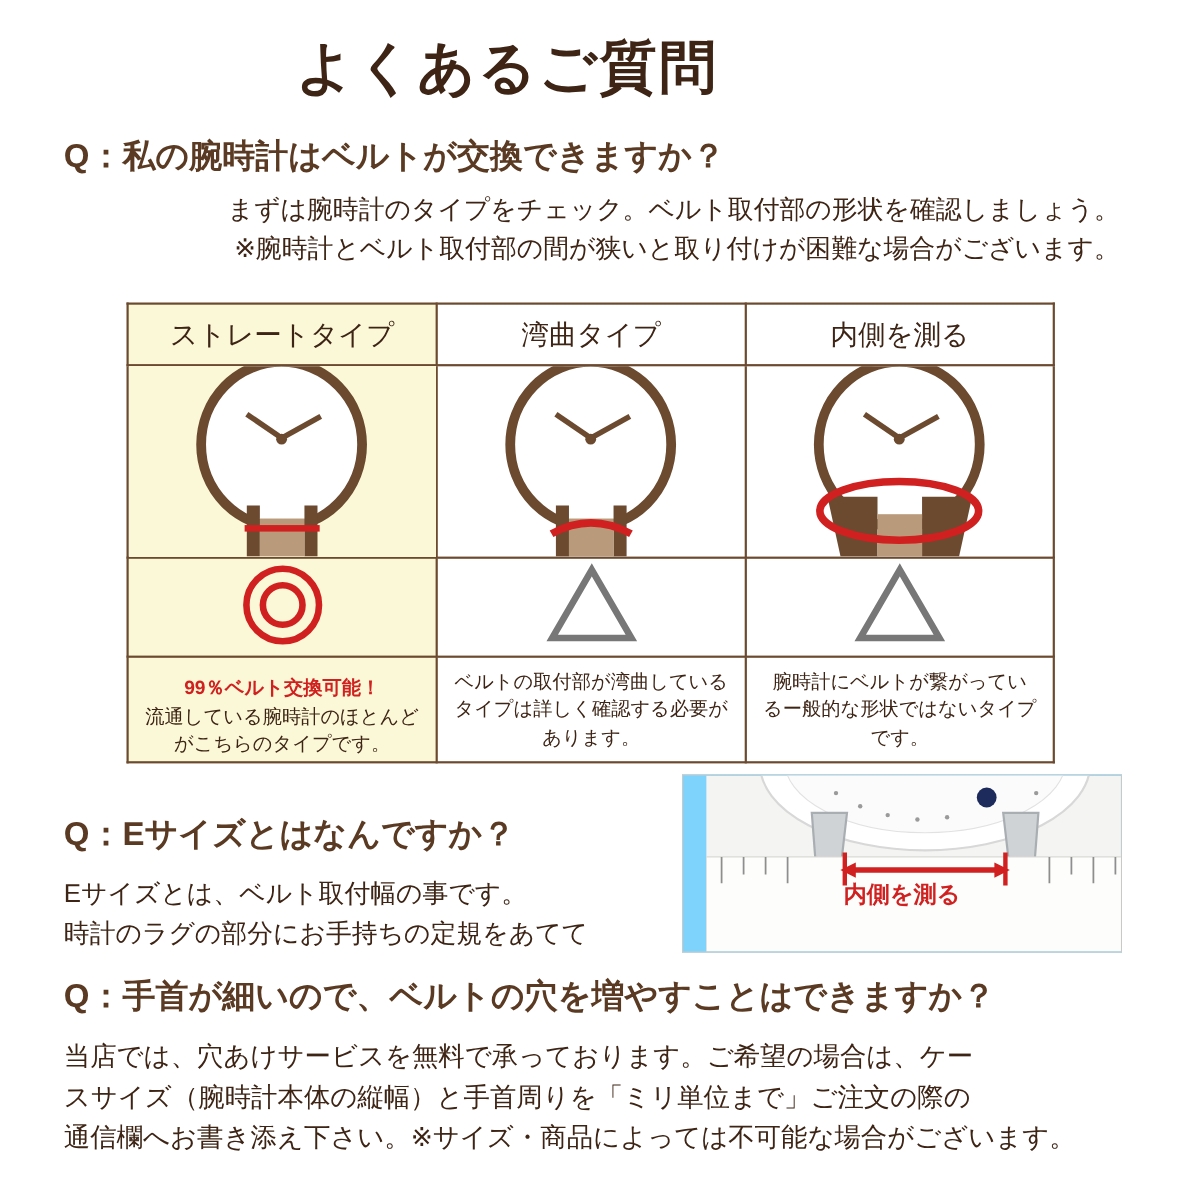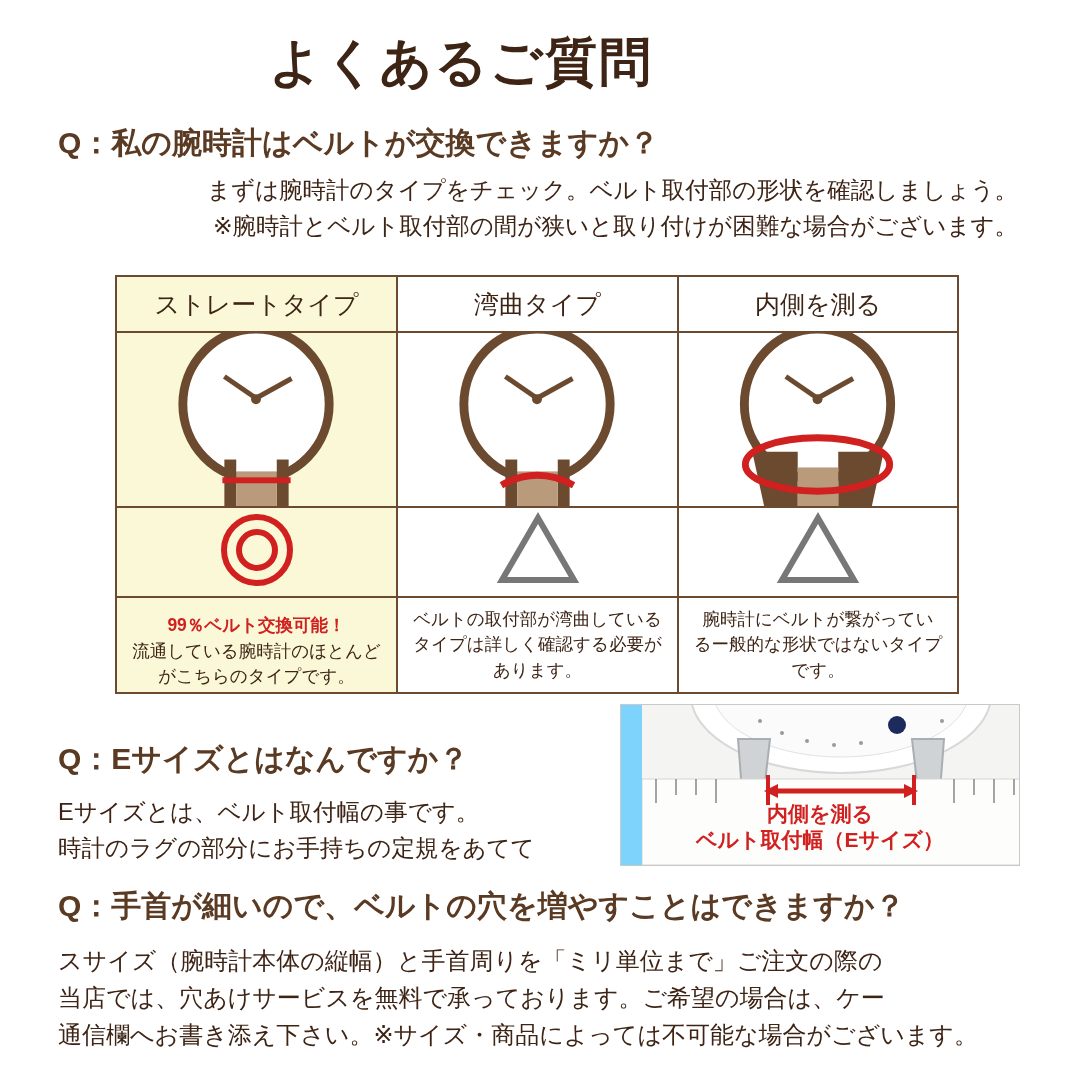--- a/index.html
+++ b/index.html
@@ -272,28 +272,27 @@
       </g>
 
       <line x1="126" y1="86" x2="272" y2="86" stroke="#d0201f" stroke-width="5"></line>
       <polygon points="122,86 136,79 136,93" fill="#d0201f"></polygon>
       <polygon points="276,86 262,79 262,93" fill="#d0201f"></polygon>
       <line x1="126" y1="70" x2="126" y2="100" stroke="#d0201f" stroke-width="4"></line>
       <line x1="272" y1="70" x2="272" y2="100" stroke="#d0201f" stroke-width="4"></line>
     </svg>
     <div style="position:absolute; left:0; top:96px; width:100%; text-align:center; color:#d0201f; font-weight:bold; line-height:1.25;">
       <div style="font-size:21px;">内側を測る</div>
-      <div style="font-size:21px;">ベルト取付幅（Eサイズ）</div>
     </div>
   </div>
 
   <div class="sec3">
     <div class="q-heading">
       <span class="q-mark">Q：</span><span>手首が細いので、ベルトの穴を増やすことはできますか？</span>
     </div>
     <div class="body-text">
+      <div>当店では、穴あけサービスを無料で承っております。ご希望の場合は、ケー</div>
       <div>スサイズ（腕時計本体の縦幅）と手首周りを「ミリ単位まで」ご注文の際の</div>
-      <div>当店では、穴あけサービスを無料で承っております。ご希望の場合は、ケー</div>
       <div>通信欄へお書き添え下さい。※サイズ・商品によっては不可能な場合がございます。</div>
     </div>
   </div>
 
 </div>
 
 </body></html>

